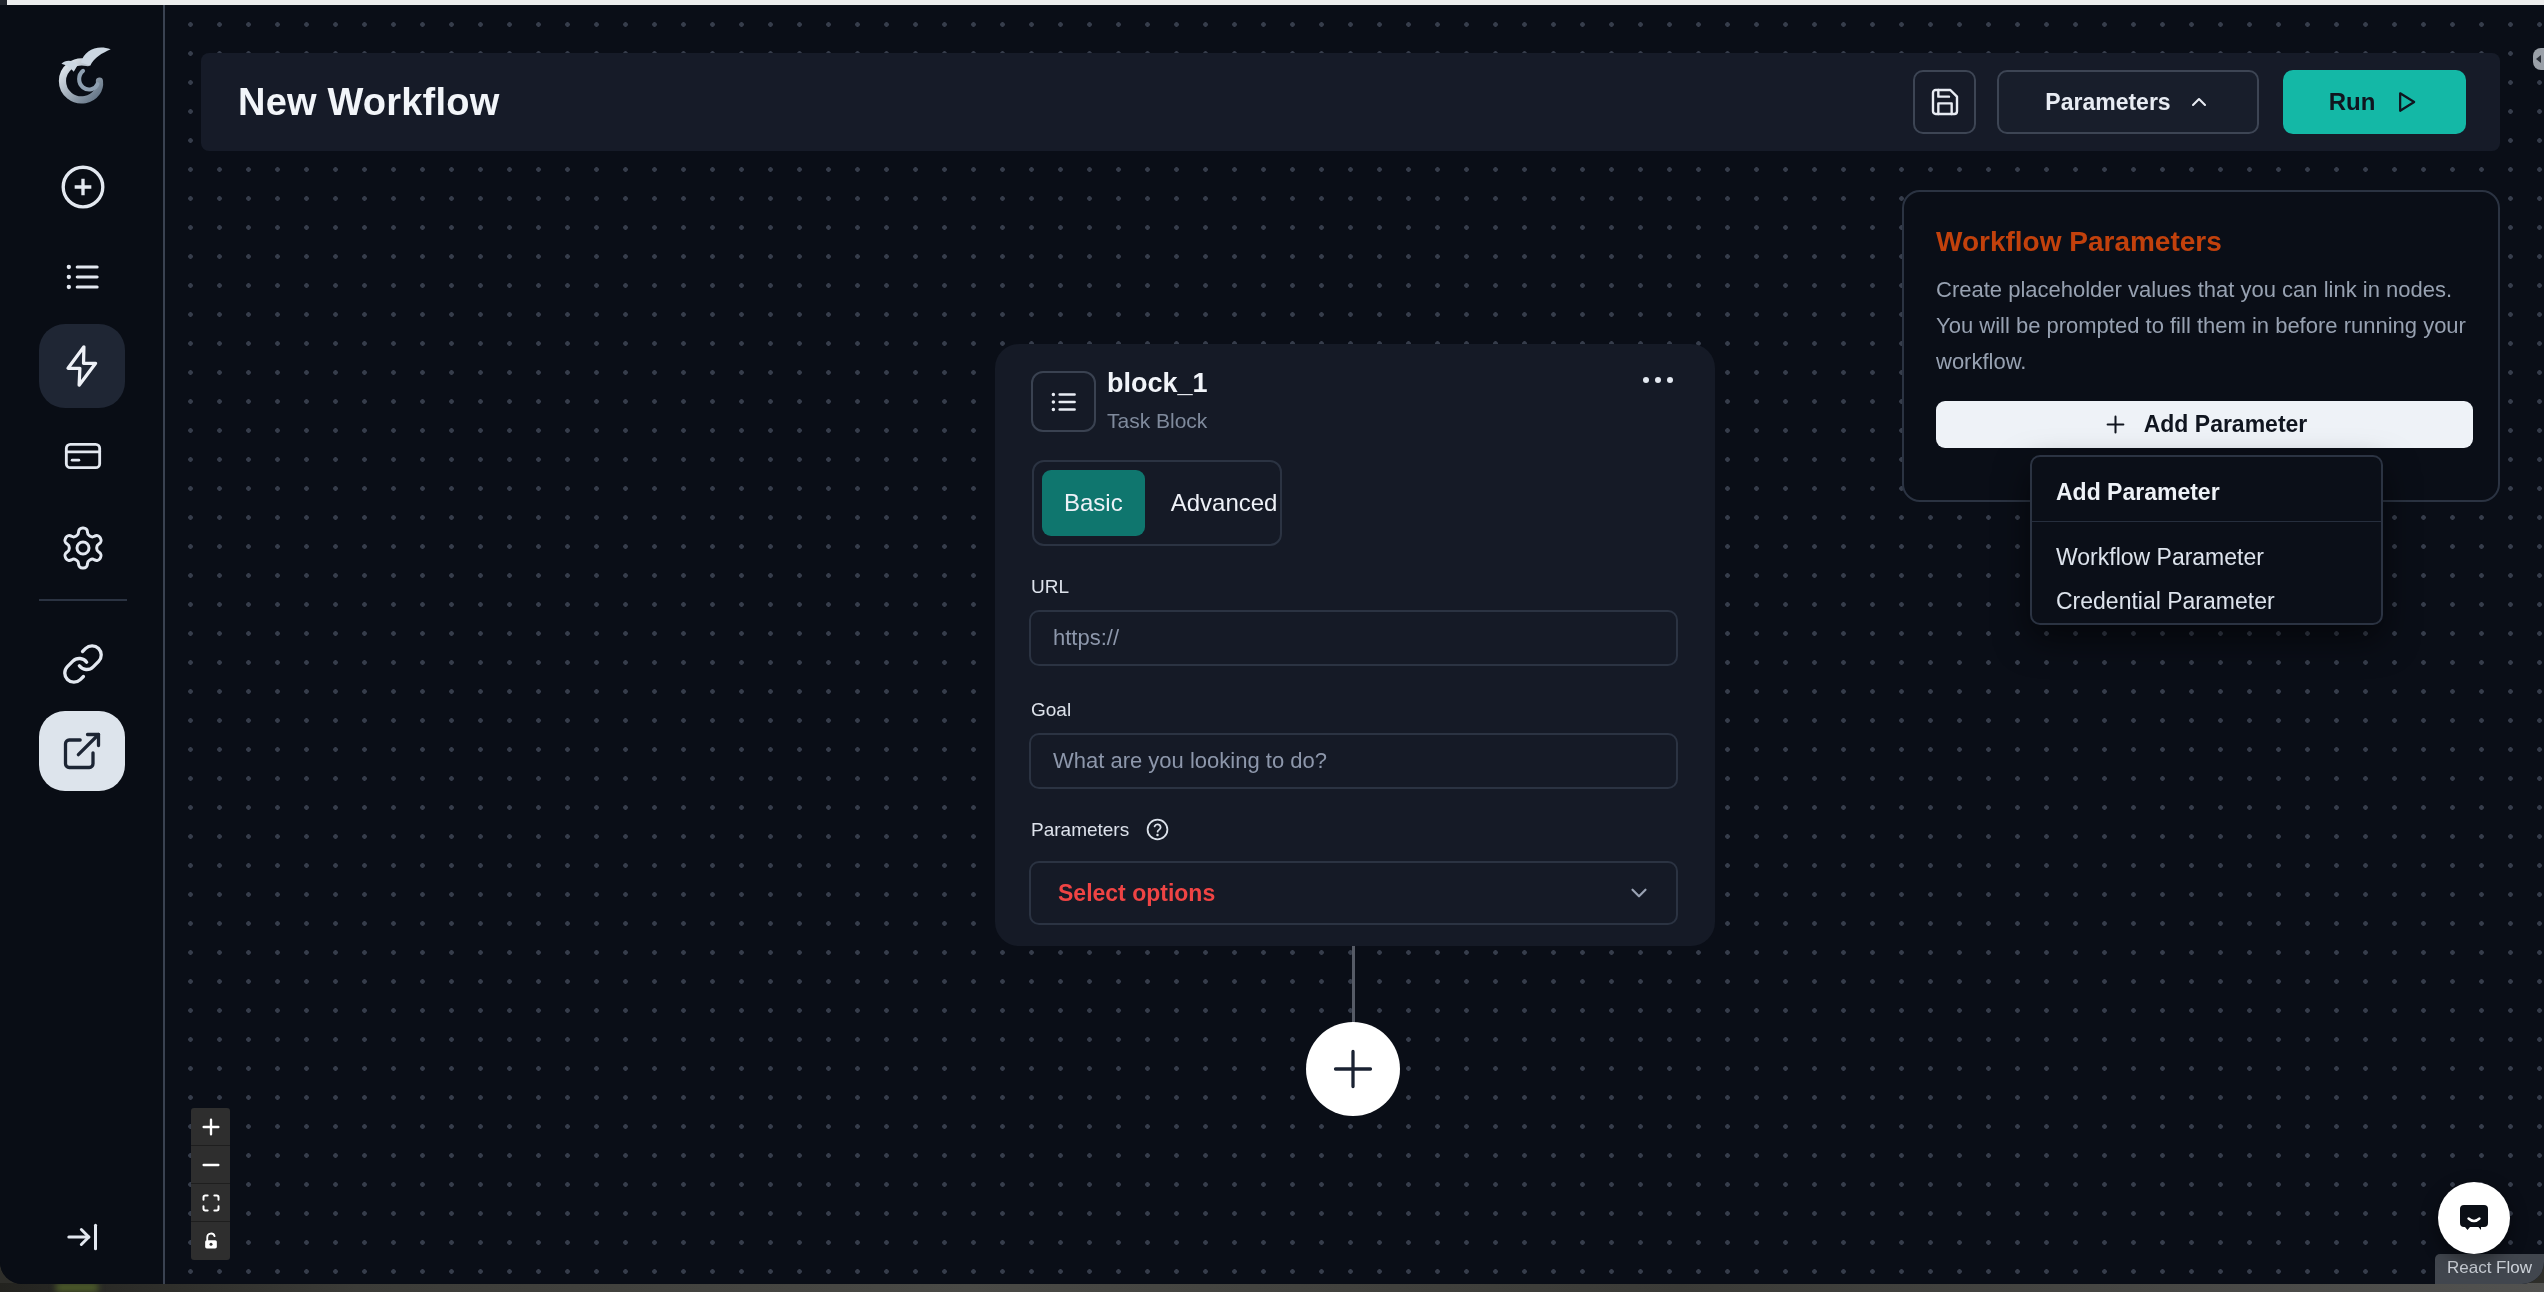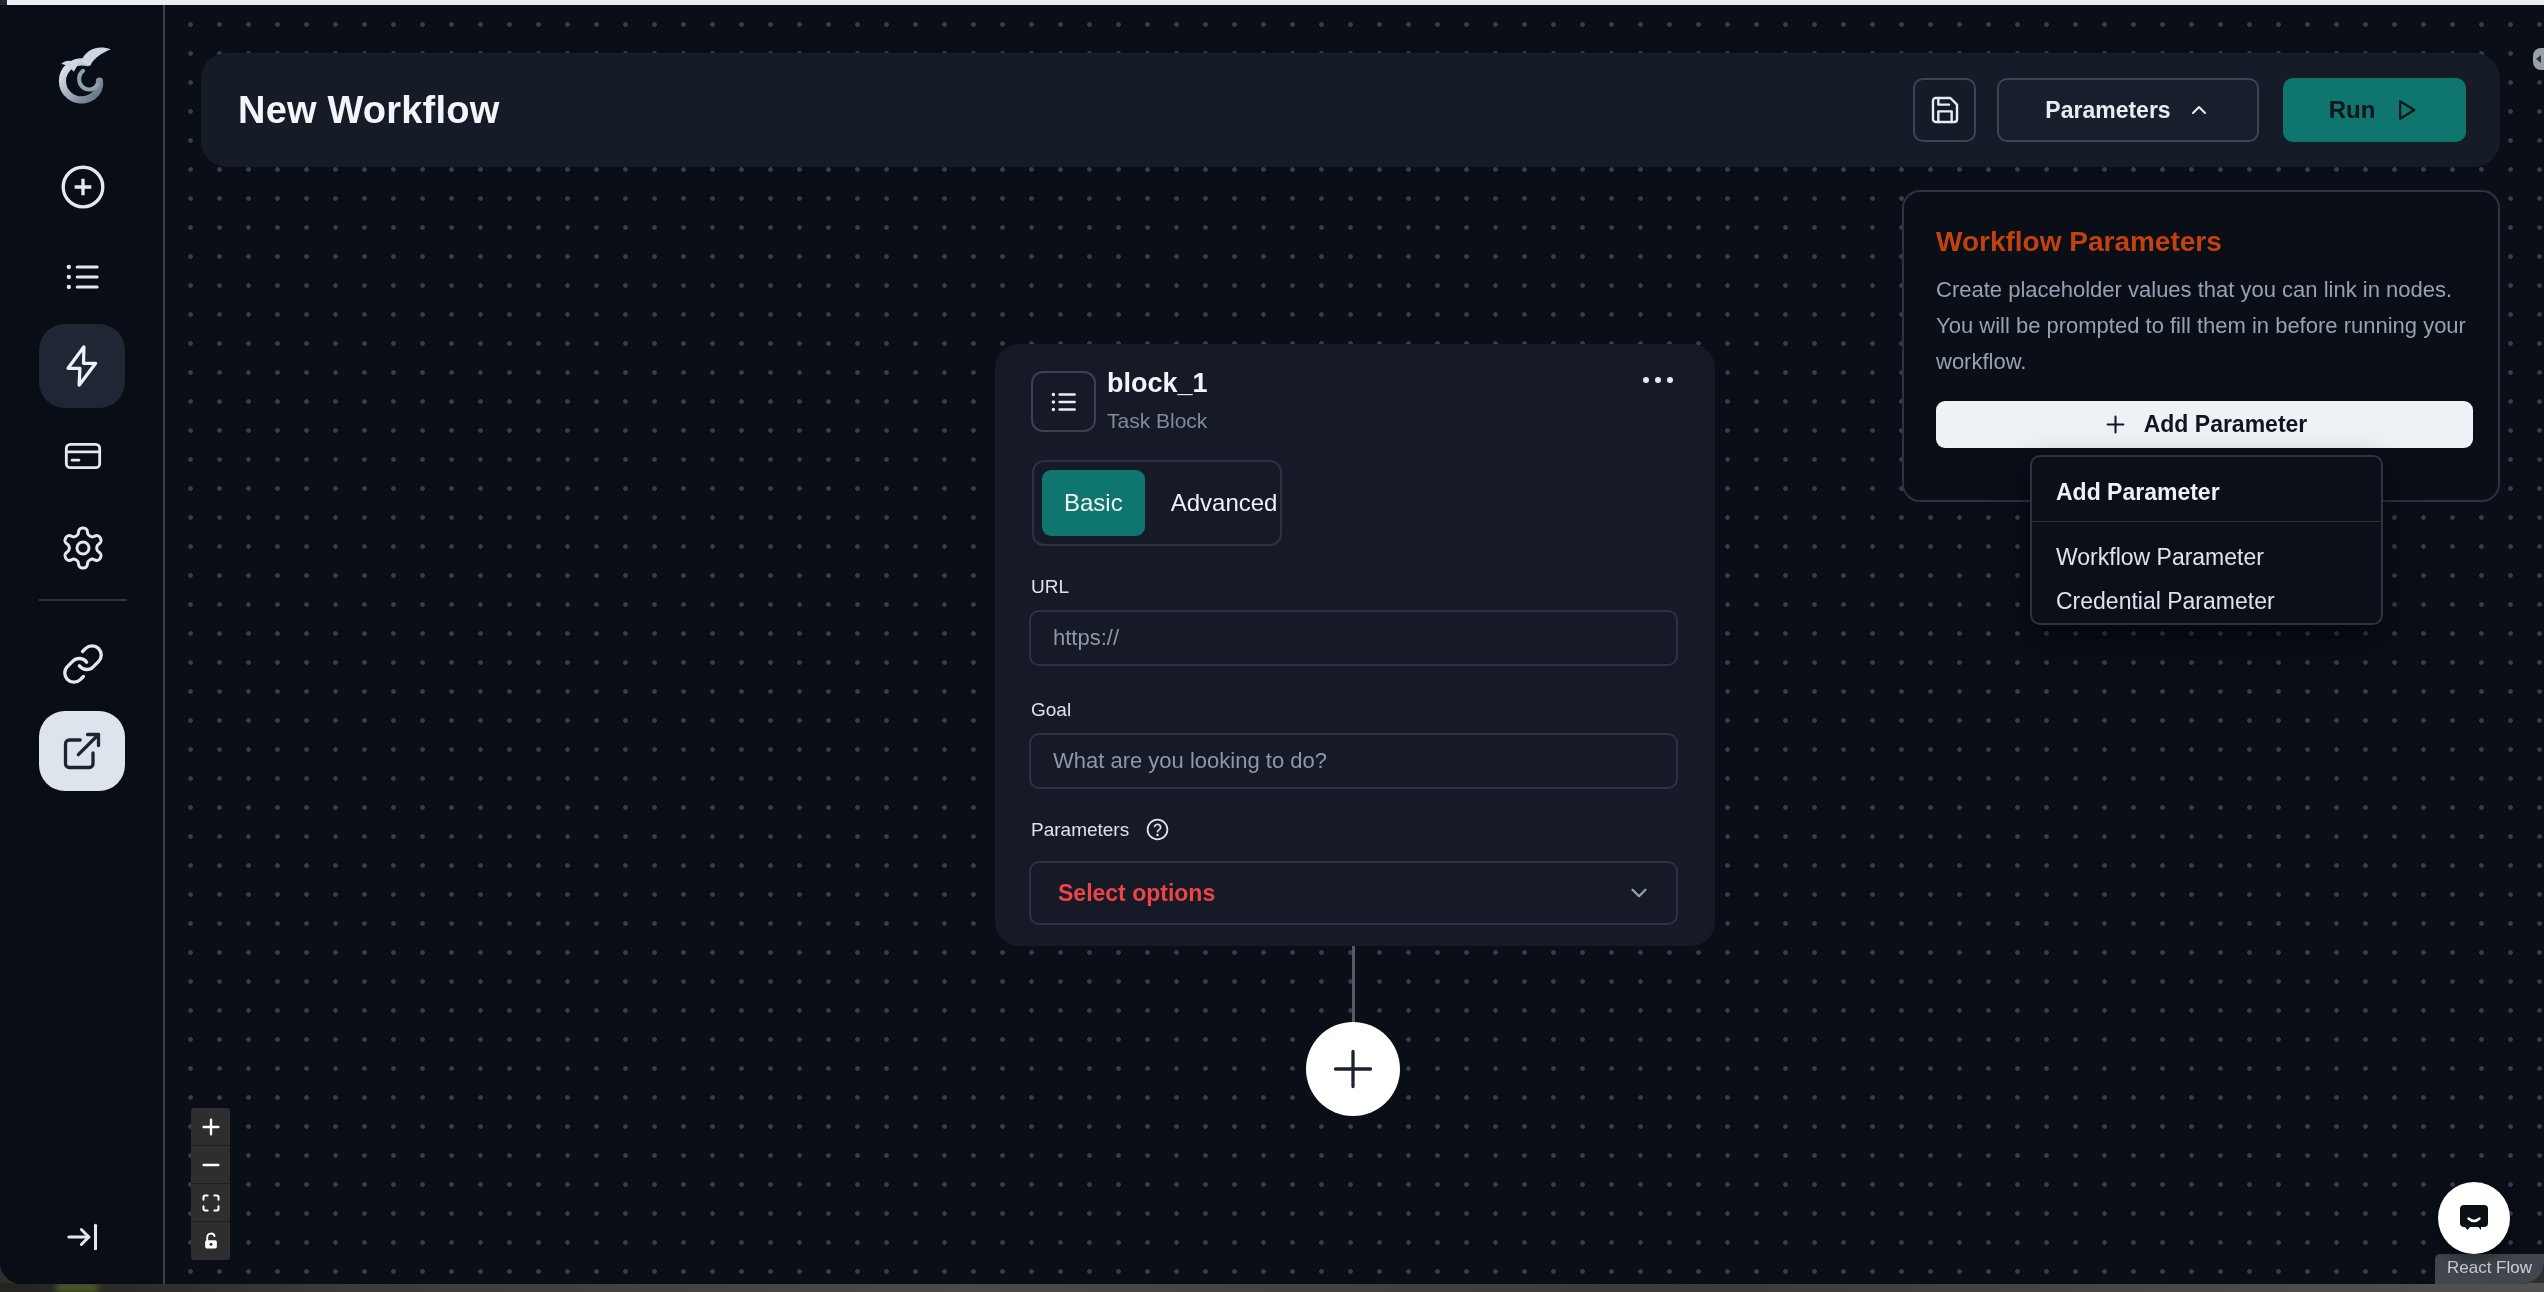--- a/index.html
+++ b/index.html
@@ -24,30 +24,30 @@
   
   .sidebar { position:absolute; left:0; top:0; bottom:0; width:165px; background:#090d15;
     border-right:2px solid #3a4251; z-index:5; }
   .side-item { position:absolute; display:flex; align-items:center; justify-content:center; color:#e3e8f0; cursor:pointer; }
   .side-item svg { display:block; }
   .nav-active-dark { left:39px; top:319px; width:86px; height:84px; border-radius:26px; background:#1f2634; }
   .nav-active-light { left:39px; top:706px; width:86px; height:80px; border-radius:26px; background:#dde4ec; color:#1c2534; }
   .side-divider { position:absolute; left:39px; top:594px; width:88px; height:2px; background:#2b3342; }
 
   
-  .topbar { position:absolute; left:201px; top:48px; width:2299px; height:114px; background:#161b28;
-    border-radius:26px; display:flex; align-items:center; padding:0 34px 0 37px; z-index:6; }
+  .topbar { position:absolute; left:201px; top:48px; width:2299px; height:98px; background:#161b28;
+    border-radius:8px; display:flex; align-items:center; padding:0 34px 0 37px; z-index:6; }
   .topbar-title { font-size:38px; font-weight:700; color:#f2f5f9; letter-spacing:.2px; }
   .topbar-spacer { flex:1; }
   .btn-save { width:63px; height:64px; border:2px solid #3d4554; border-radius:10px; background:transparent;
     display:flex; align-items:center; justify-content:center; color:#e8ecf3; cursor:pointer; margin-right:21px; }
   .btn-params { width:262px; height:64px; border:2px solid #3d4554; border-radius:10px; background:#181e2b;
     display:flex; align-items:center; justify-content:center; gap:16px; color:#e8ecf3; font-size:23px; font-weight:600;
     cursor:pointer; margin-right:24px; }
-  .btn-run { width:183px; height:64px; border:none; border-radius:10px; background:#0f766e; color:#10151f;
+  .btn-run { width:183px; height:64px; border:none; border-radius:10px; background:#14b8a6; color:#10151f;
     display:flex; align-items:center; justify-content:center; gap:17px; font-size:24px; font-weight:700; cursor:pointer; }
 
   
   .block-card { position:absolute; left:995px; top:339px; width:720px; height:602px; background:#151a26;
     border-radius:24px; z-index:4; }
   .bc-iconbox { position:absolute; left:36px; top:27px; width:65px; height:61px; border:2px solid #3a4251;
     border-radius:12px; display:flex; align-items:center; justify-content:center; color:#e8ecf3; }
   .bc-title { position:absolute; left:112px; top:24px; font-size:27px; font-weight:700; color:#f1f4f9; }
   .bc-subtitle { position:absolute; left:112px; top:65px; font-size:21px; color:#7f8a9c; }
   .bc-menu { position:absolute; right:34px; top:22px; color:#e3e8f0; cursor:pointer; padding:6px; }

